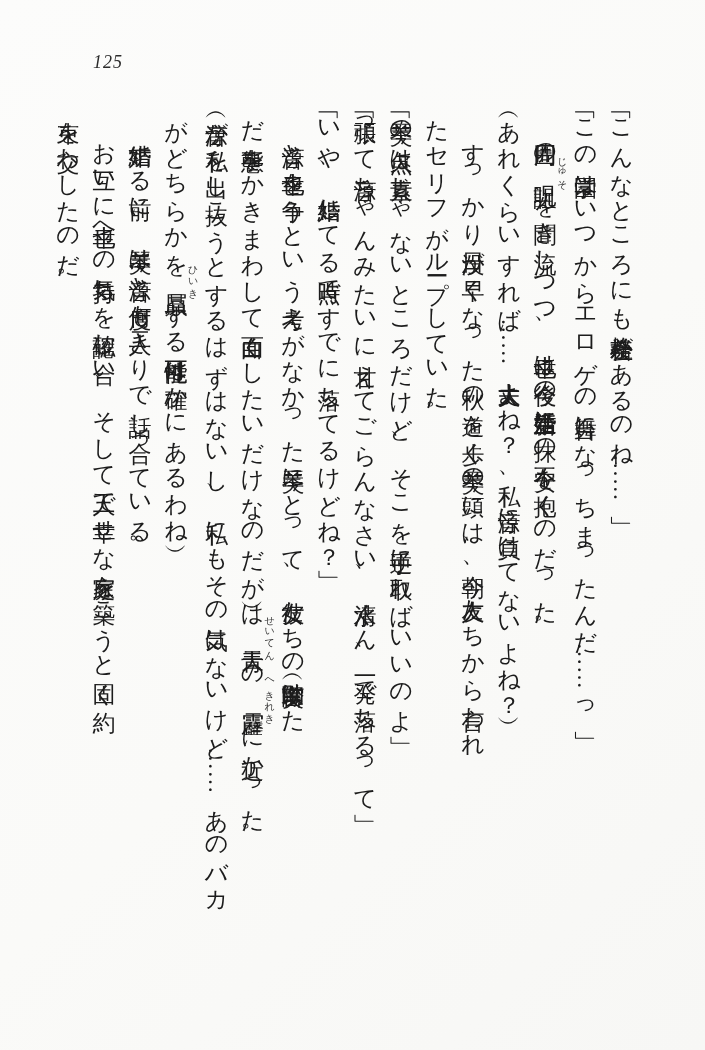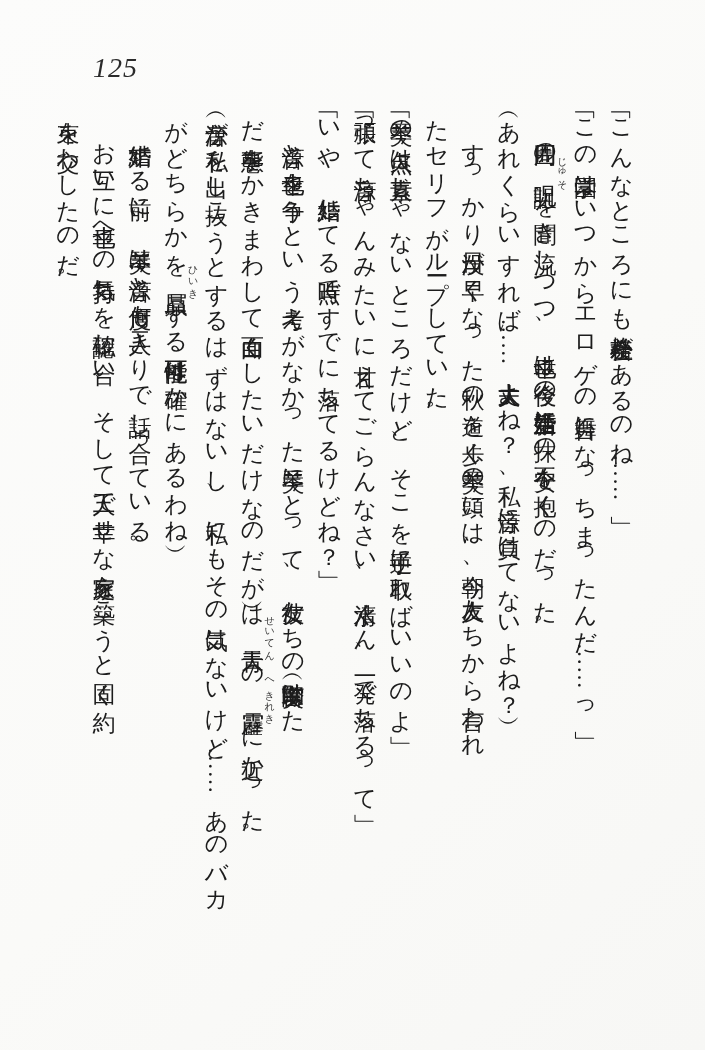--- a/index.html
+++ b/index.html
@@ -16,21 +16,21 @@
   .page {
     position: relative;
     width: 705px;
     height: 1050px;
     background: linear-gradient(135deg, #fcfcfb 0%, #fafaf8 55%, #f7f7f5 100%);
   }
   .page-number {
     position: absolute;
     left: 93px;
     top: 52px;
-    font-size: 28px;
+    font-size: 18px;
     font-style: italic;
     color: #2b2b2b;
     letter-spacing: 1px;
   }
   .text-area {
     position: absolute;
     top: 104px;
     right: 66px;
     height: 922px;
     writing-mode: vertical-rl;

